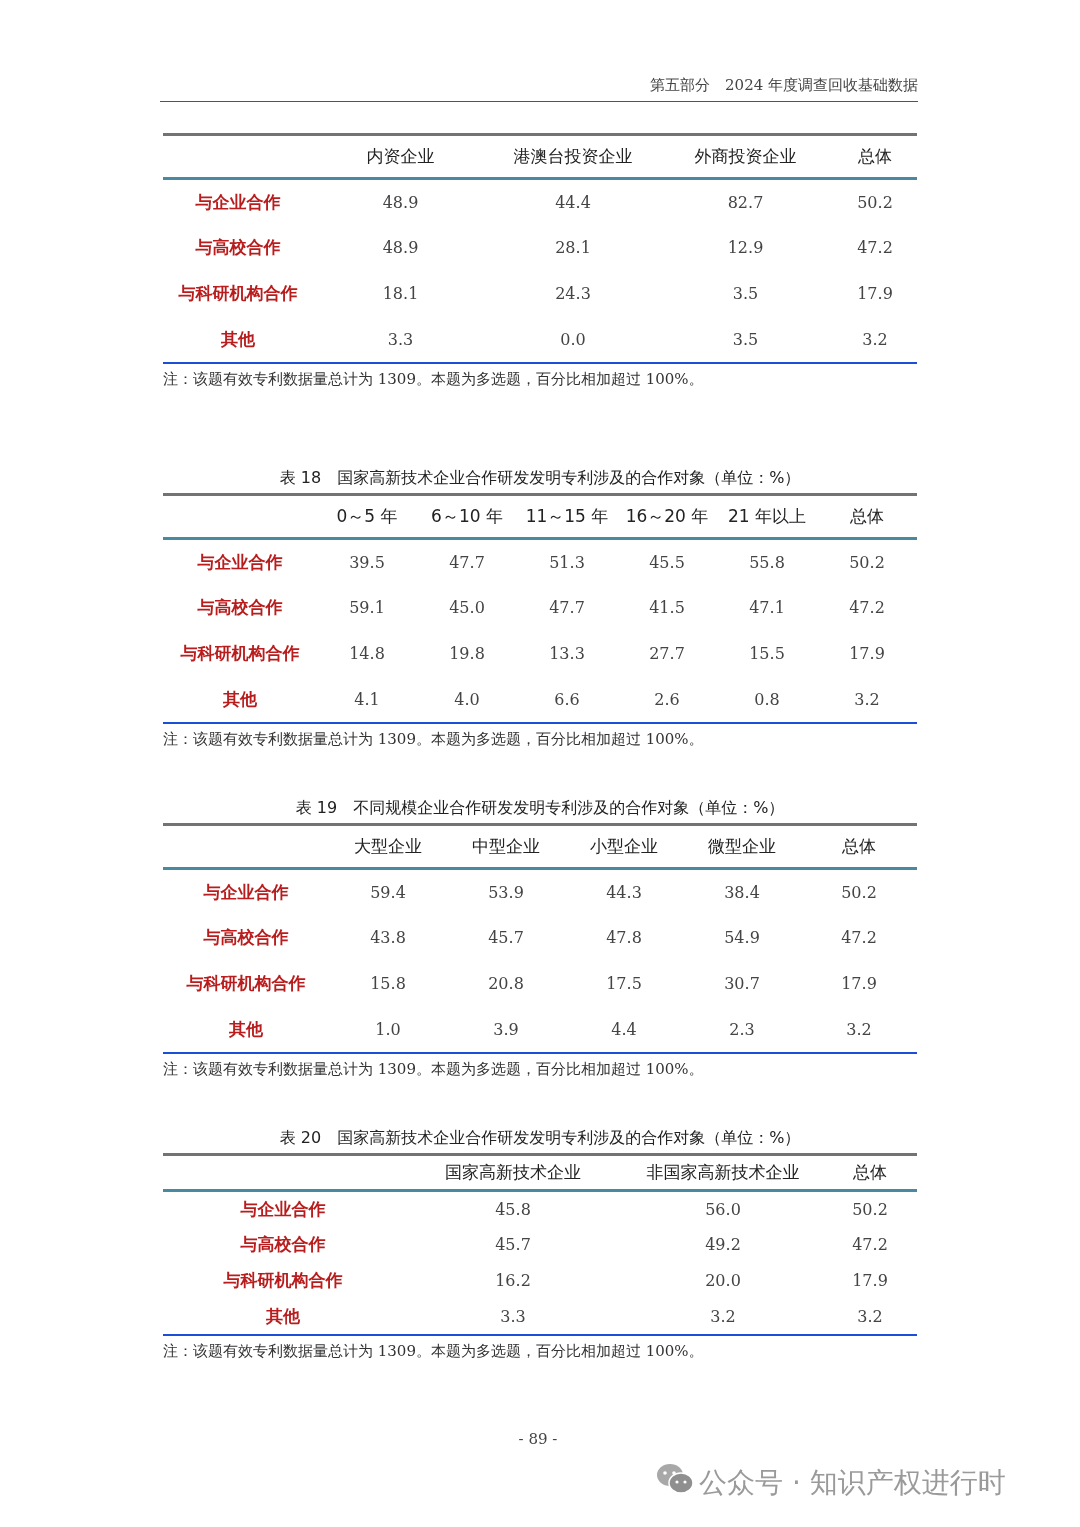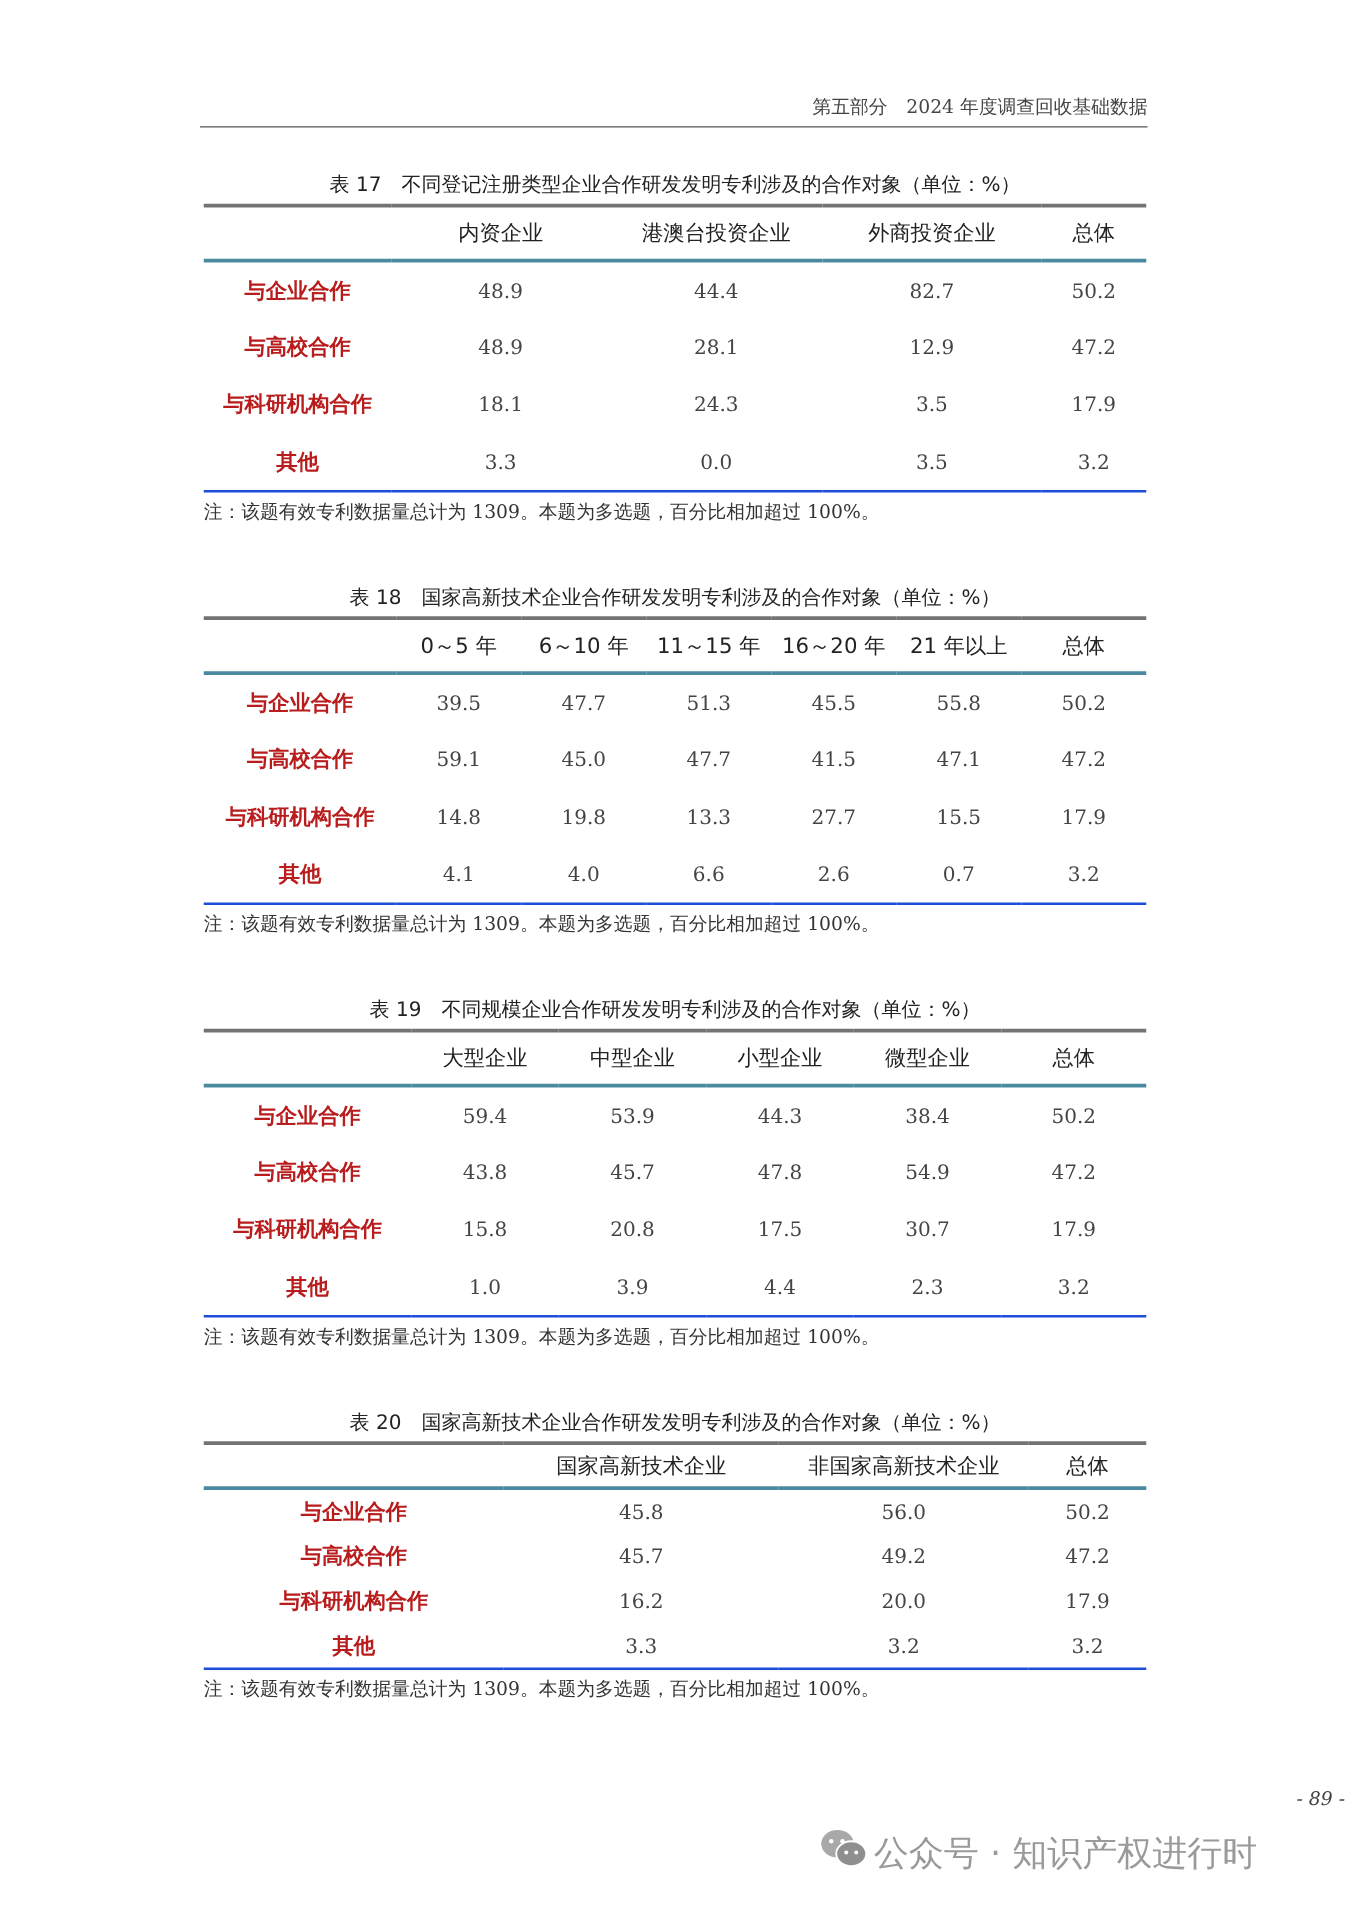--- a/index.html
+++ b/index.html
@@ -25,35 +25,32 @@
   th {
     font-family: "DejaVu Sans", "Liberation Sans", sans-serif;
     font-weight: normal; font-size: 17px; color: #222; text-align: center;
   }
   td { text-align: center; font-size: 16px; color: #444; }
   td.rowlabel {
     font-family: "DejaVu Sans", "Liberation Sans", sans-serif;
     font-weight: bold; font-size: 17px; color: #b91c1c;
   }
   .note { font-size: 15px; color: #333; margin-top: 6px; }
-  .page-num { position: absolute; top: 1430px; left: 0; width: 1076px; text-align: right; font-size: 15px; color: #444; font-style: italic; }
+  .page-num { position: absolute; top: 1430px; left: 0; width: 1076px; text-align: center; font-size: 15px; color: #444; }
   .watermark {
     position: absolute; left: 655px; top: 1462px; font-family: "DejaVu Sans", "Liberation Sans", sans-serif;
     font-size: 28px; color: #9a9a9a; display: flex; align-items: center; gap: 4px;
   }
 </style>
 </head>
 <body>
 
 <div class="running-head">第五部分　2024 年度调查回收基础数据</div>
 
 <div class="tbl-block" style="top:133px">
-  <div class="caption">
-    <span class="num">表 17</span><span>不同登记注册类型企业合作研发发明专利涉及的合作对象（单位：%）</span>
-  </div>
   <table>
     <colgroup>
         <col style="width:150px">
         <col style="width:175px">
         <col style="width:170px">
         <col style="width:175px">
         <col style="width:84px">
       </colgroup>
     <thead>
         <tr style="height:44px">
@@ -150,21 +147,21 @@
           <td>27.7</td>
           <td>15.5</td>
           <td>17.9</td>
         </tr>
       <tr style="height:46px">
           <td class="rowlabel">其他</td>
           <td>4.1</td>
           <td>4.0</td>
           <td>6.6</td>
           <td>2.6</td>
-          <td>0.7</td>
+          <td>0.8</td>
           <td>3.2</td>
         </tr>
     </tbody>
   </table>
   <div class="note">注：该题有效专利数据量总计为 1309。本题为多选题，百分比相加超过 100%。</div>
 </div>
 
 <div class="tbl-block" style="top:793px">
   <div class="caption">
     <span class="num">表 19</span><span>不同规模企业合作研发发明专利涉及的合作对象（单位：%）</span>

